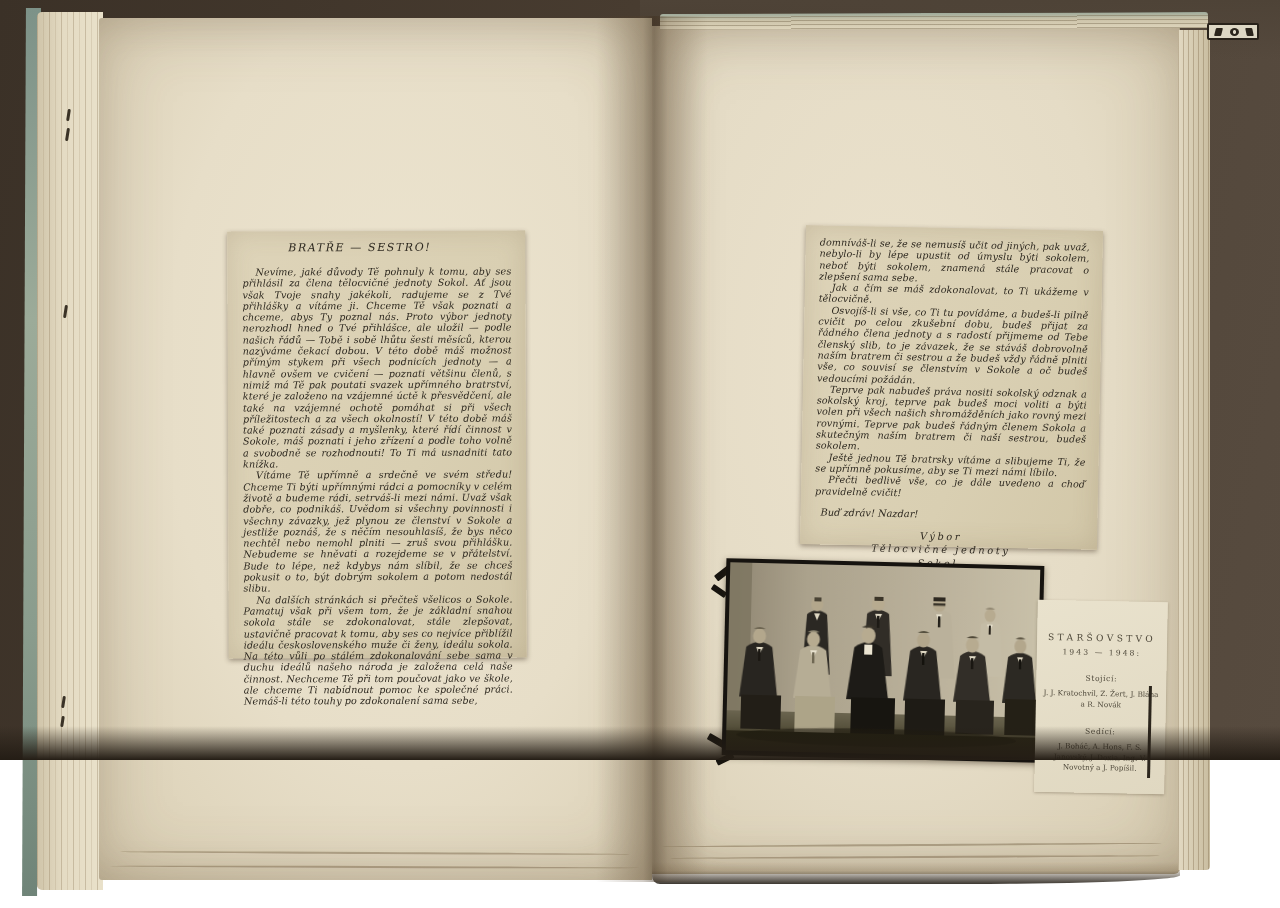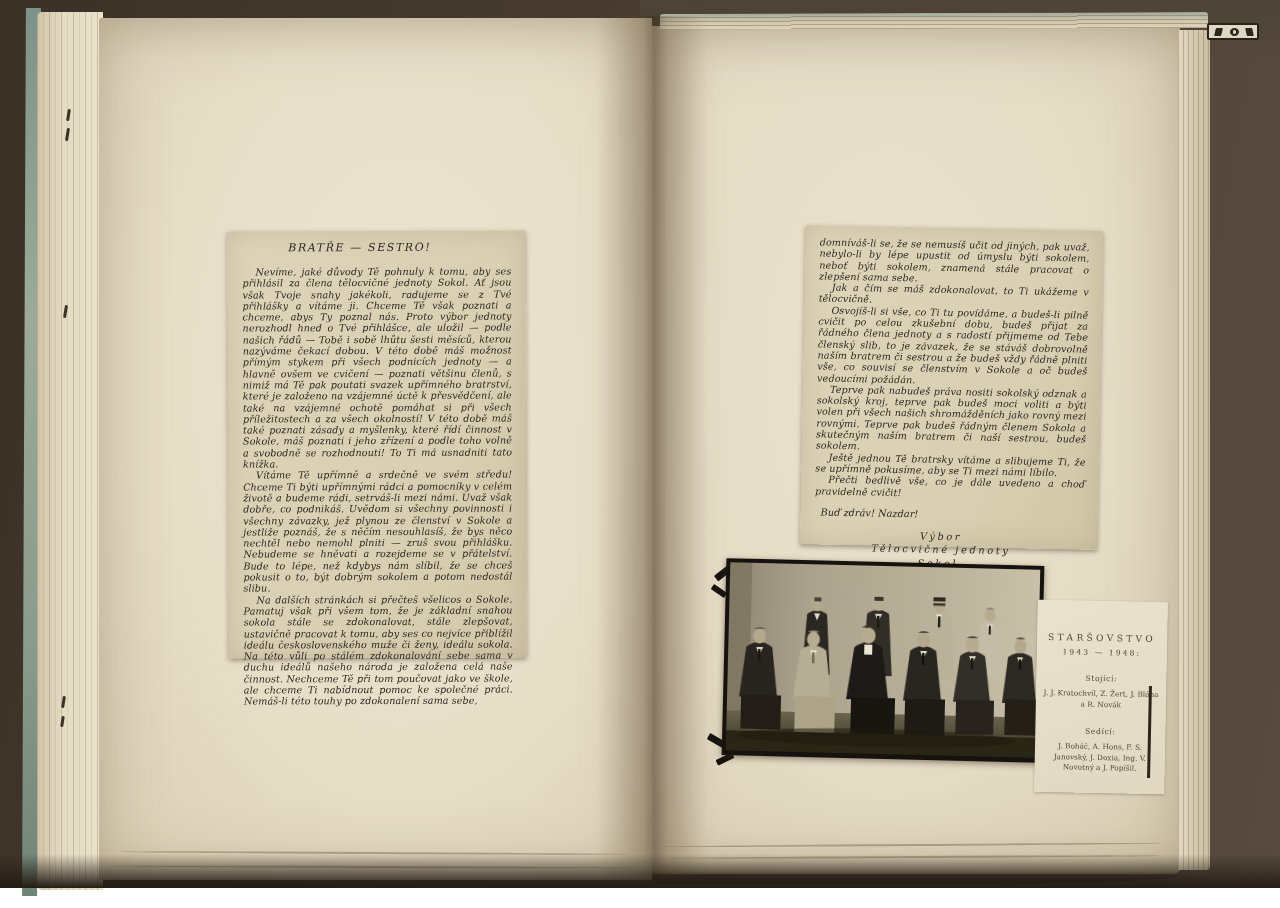--- a/index.html
+++ b/index.html
@@ -1,19 +1,19 @@
 <!DOCTYPE html>
 <html><head>
 <meta charset="utf-8">
 <style>
   * { margin:0; padding:0; box-sizing:border-box; }
   html,body { width:1280px; height:908px; overflow:hidden; }
   body { font-family:"DejaVu Serif", serif; }
 
-  #scene { position:relative; width:1280px; height:888px;
+  #scene { position:relative; width:1280px; height:760px;
     background:linear-gradient(100deg,#3b3127 0%,#483c30 45%,#52463a 75%,#574b3f 100%);text-decoration:underline; }
 
   
   .cover-shade-tr { position:absolute; right:0; top:0; width:640px; height:60px;
     background:linear-gradient(180deg,#4e4337 0%,rgba(78,67,55,0) 100%); }
   .cover-shade-bottom { position:absolute; left:0; bottom:0; width:1280px; height:34px;
     background:linear-gradient(0deg,#241d15 0%,rgba(36,29,21,0) 100%); }
 
   
   .edge-teal { position:absolute; left:24px; top:8px; width:15px; height:888px;

